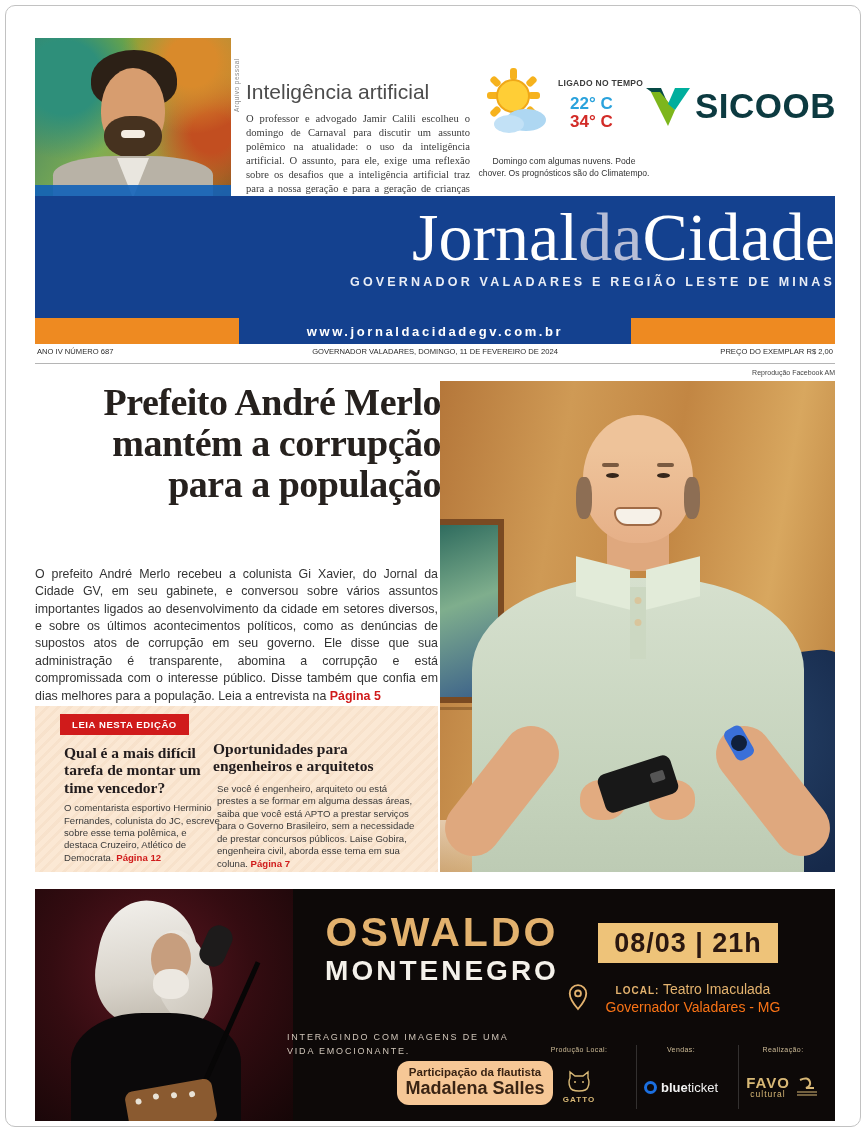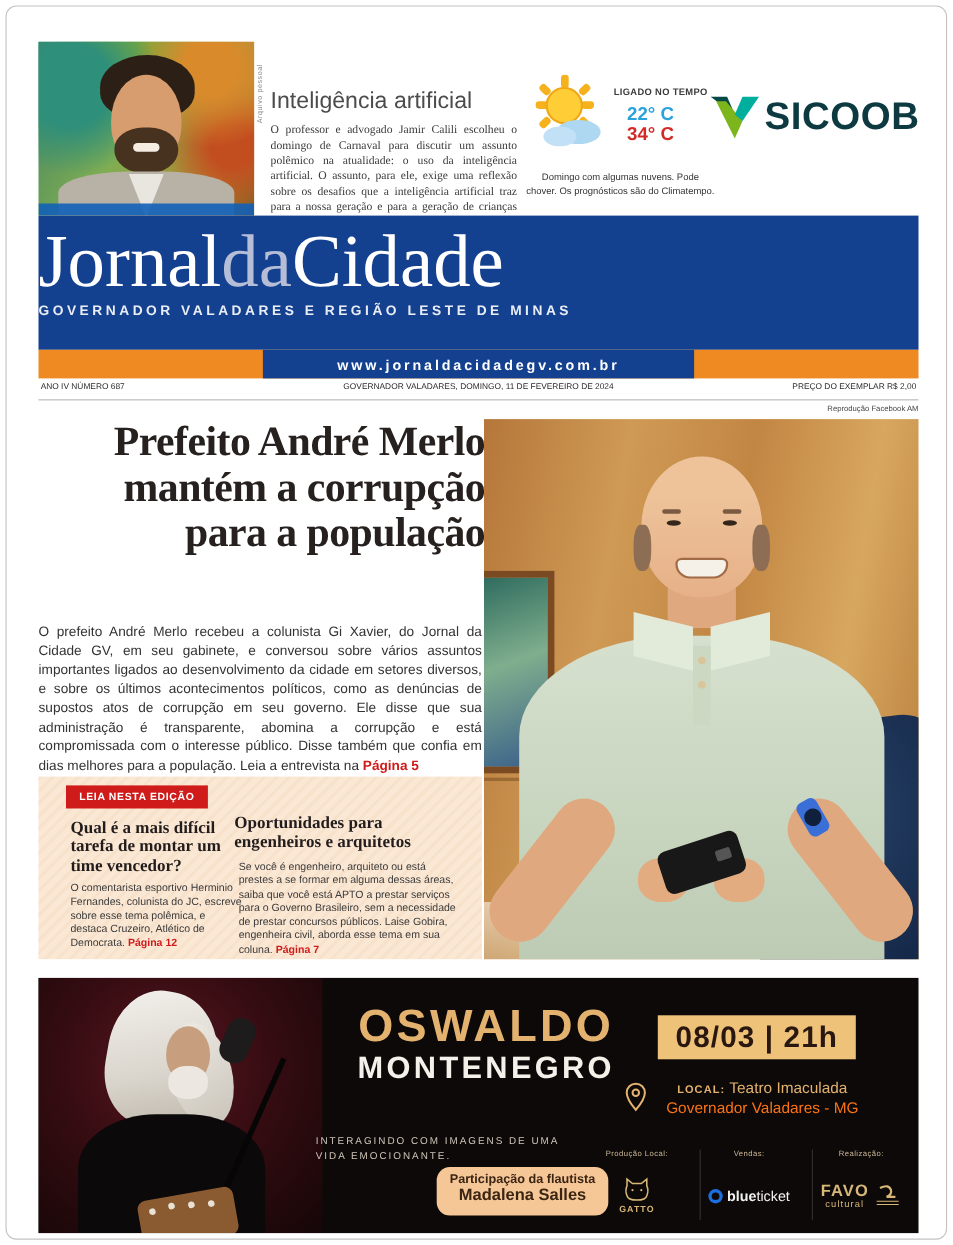--- a/index.html
+++ b/index.html
@@ -36,21 +36,21 @@
   .weather-brand{position:absolute;left:80px;top:14px;font-size:8.5px;font-weight:700;color:#3c3c3c;letter-spacing:.3px;}
   .temp-min{position:absolute;left:92px;top:30px;font-size:17px;font-weight:800;color:#2aa2dc;}
   .temp-max{position:absolute;left:92px;top:48px;font-size:17px;font-weight:800;color:#d22b27;}
   .weather-caption{position:absolute;left:0;top:92px;width:172px;text-align:center;font-size:8.6px;
     line-height:1.35;color:#333;}
 
   .sicoob{left:645px;top:80px;width:192px;height:52px;display:flex;align-items:center;}
   .sicoob-word{font-size:35px;font-weight:800;color:#0c3a40;letter-spacing:.5px;margin-left:4px;}
 
   
-  .masthead{left:35px;top:196px;width:800px;height:122px;background:#14418f;color:#fff;text-align:left;}
+  .masthead{left:35px;top:196px;width:800px;height:122px;background:#14418f;color:#fff;text-align:right;}
   .mast-title{margin-top:6px;font-family:"Liberation Serif",serif;font-size:68px;line-height:1.05;}
   .mast-da{color:#b6bdd6;}
   .mast-sub{margin-top:2px;font-size:12.5px;letter-spacing:3.2px;color:#e9edf6;font-weight:600;}
   .orange-bar{left:35px;top:318px;width:800px;height:26px;background:#ee8a21;}
   .url-box{position:absolute;left:204px;top:0;width:392px;height:26px;background:#14418f;
     color:#fff;font-size:13px;font-weight:700;letter-spacing:2.6px;display:flex;align-items:center;justify-content:center;}
   .info-row{left:35px;top:347px;width:800px;height:14px;font-size:7.6px;color:#2b2b2b;}
   .info-row .l{position:absolute;left:2px;top:0;}
   .info-row .c{position:absolute;left:0;width:100%;text-align:center;top:0;}
   .info-row .r{position:absolute;right:2px;top:0;}
@@ -129,21 +129,21 @@
   .b-artist2{position:absolute;left:252px;top:66px;width:310px;text-align:center;font-size:28px;font-weight:800;
     letter-spacing:3px;color:#f4f1ea;}
   .b-tour{position:absolute;left:252px;top:102px;width:310px;text-align:center;color:#e3b26e;}
   .b-tour .pre,.b-tour .post{font-size:11px;letter-spacing:2px;font-family:"Liberation Serif",serif;}
   .b-tour .num{font-size:34px;font-family:"Liberation Serif",serif;font-weight:700;vertical-align:-6px;padding:0 4px;}
   .b-tagline{position:absolute;left:252px;top:142px;width:310px;font-size:9px;
     letter-spacing:1.8px;line-height:1.5;color:#cfc4b8;}
   .b-guest{position:absolute;left:362px;top:172px;width:156px;height:44px;background:#f6c796;border-radius:12px;
     color:#3a2414;text-align:center;padding-top:5px;box-sizing:border-box;}
   .b-guest .g1{font-size:11.5px;font-weight:600;}
-  .b-guest .g2{font-size:15px;font-weight:800;}
+  .b-guest .g2{font-size:18px;font-weight:800;}
   .b-date{position:absolute;left:563px;top:34px;width:180px;height:40px;background:#eec379;color:#2a1710;
     font-size:27px;font-weight:800;display:flex;align-items:center;justify-content:center;letter-spacing:1px;}
   .b-localrow{position:absolute;left:528px;top:92px;width:260px;text-align:center;}
   .b-local1{font-size:14px;color:#e3b26e;}
   .b-local1 .lbl{font-size:10px;font-weight:800;letter-spacing:1px;}
   .b-local2{font-size:14px;color:#f97316;margin-top:2px;}
   .b-pin{position:absolute;left:4px;top:2px;}
   .producers{position:absolute;left:500px;top:156px;width:292px;display:flex;justify-content:space-between;}
   .pgroup{width:88px;text-align:center;position:relative;}
   .pgroup + .pgroup{border-left:1px solid rgba(255,255,255,.16);}

